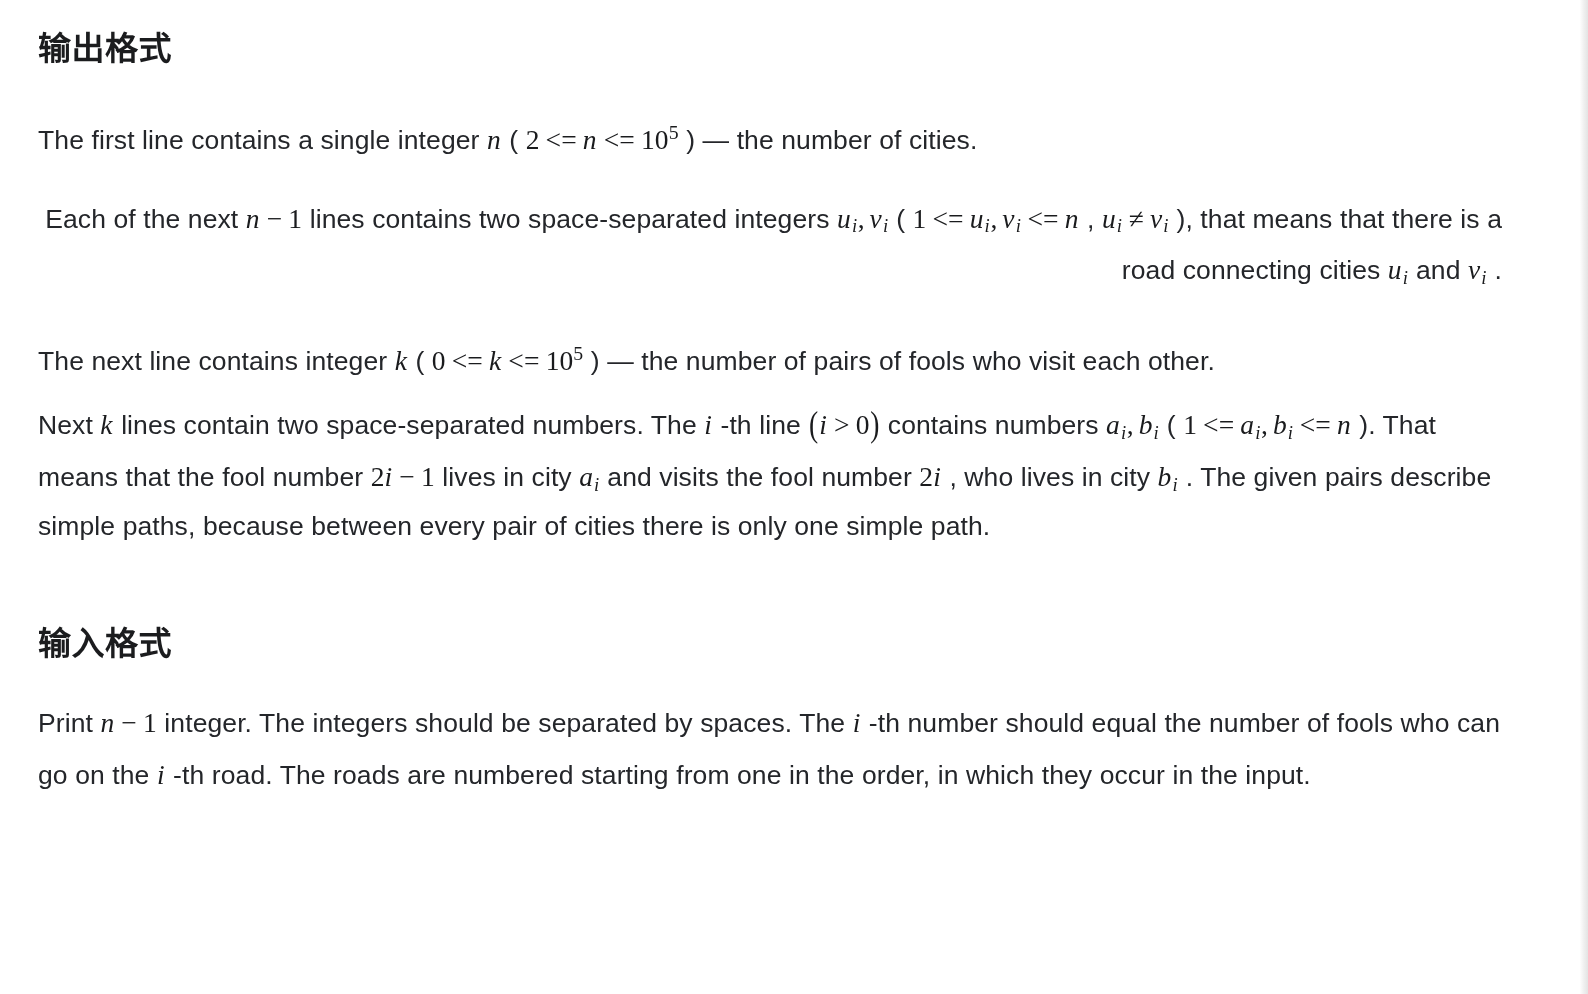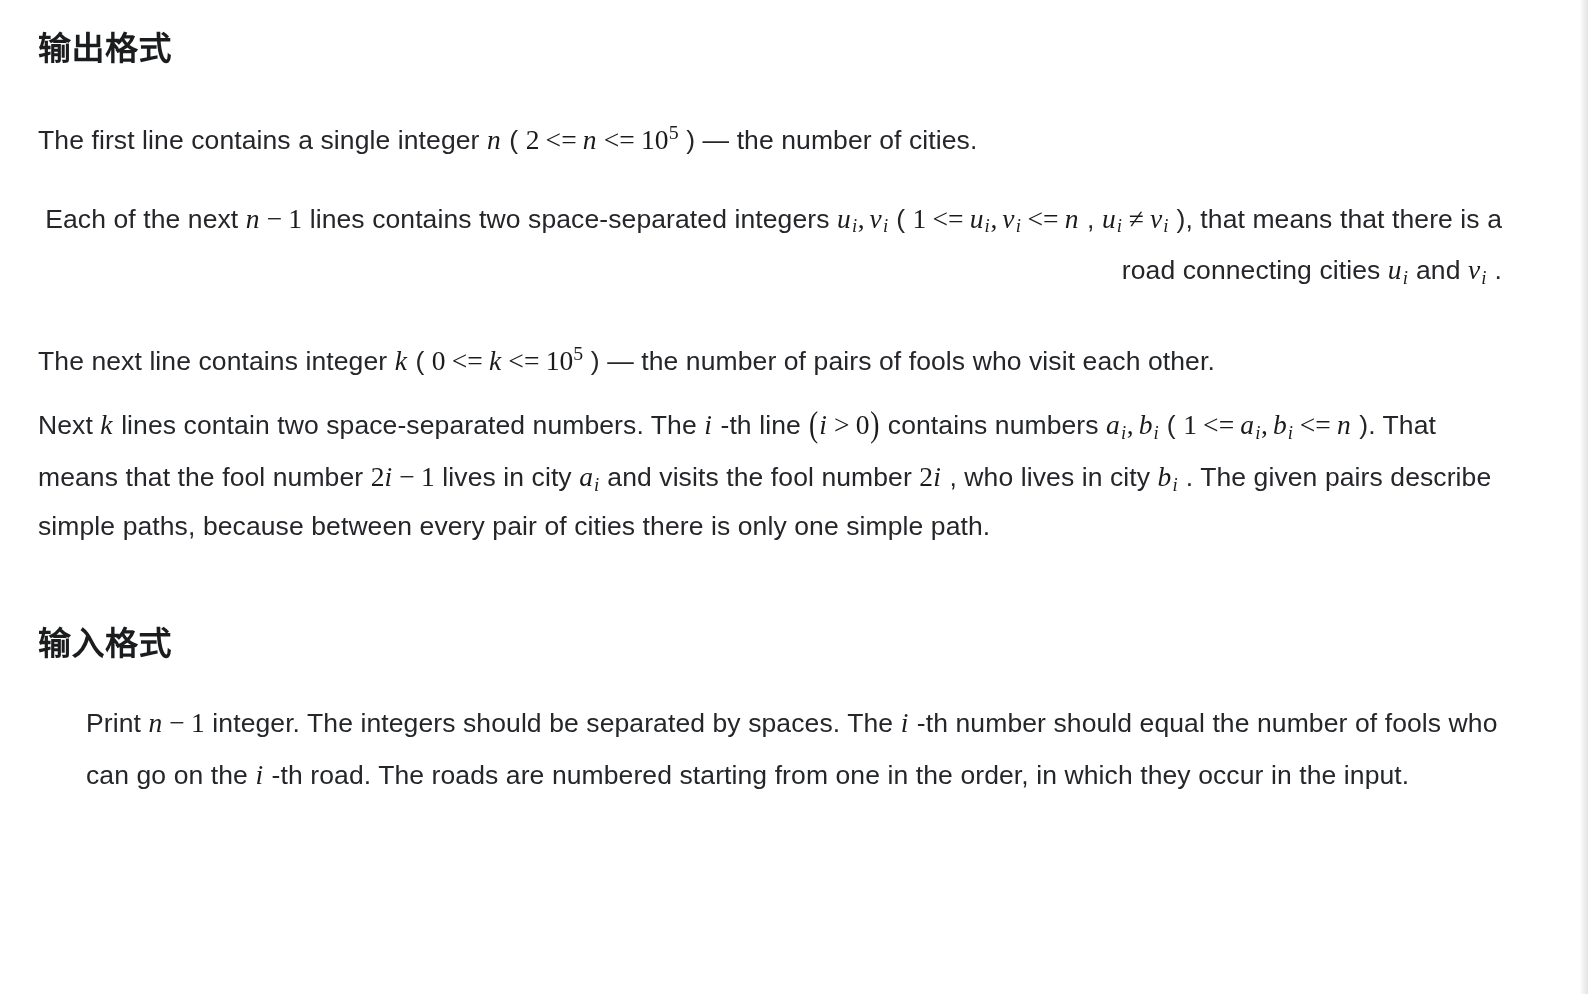--- a/index.html
+++ b/index.html
@@ -58,21 +58,21 @@
     line-height: 1.86;
     color: #24262a;
     margin: 0;
     letter-spacing: 0.1px;
   }
   
   #p1 { margin-top: 45px; }
   #p2 { margin-top: 27px; text-align: right; }
   #p3 { margin-top: 40px; }
   #p4 { margin-top: 13px; }
-  #p5 { margin-top: 33px; margin-left: 48px; }
+  #p5 { margin-top: 33px; }
 
   #heading-output { margin-top: 44px; }
 
   
   .math {
     font-family: "Liberation Serif", "DejaVu Serif", serif;
     font-size: 27.5px;
     white-space: nowrap;
     color: #1a1b1d;
   }

